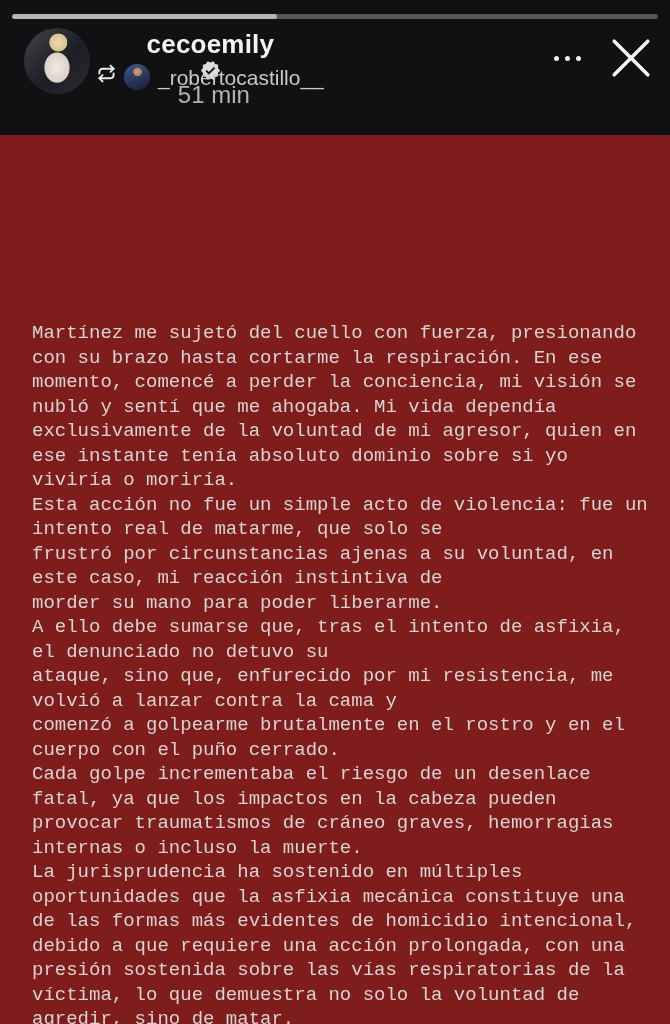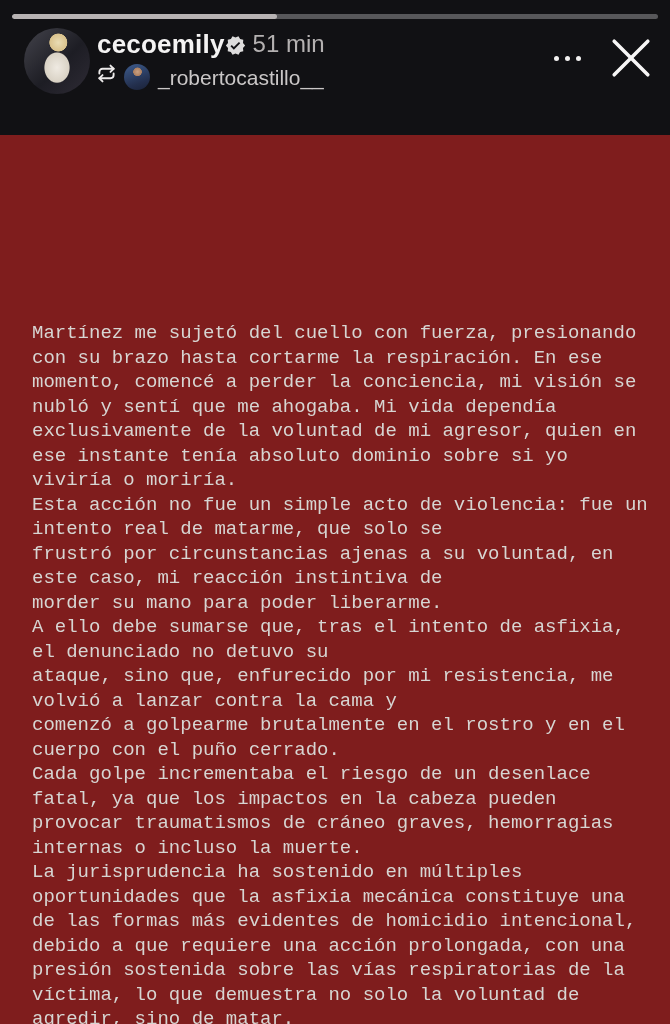--- a/index.html
+++ b/index.html
@@ -47,21 +47,21 @@
     border-radius: 50%;
     background:
       radial-gradient(circle at 52% 22%, #e9dcb4 0%, #d9c28c 14%, rgba(0,0,0,0) 15%),
       radial-gradient(ellipse at 50% 60%, #efeae2 0%, #d9d2c5 26%, rgba(0,0,0,0) 28%),
       linear-gradient(135deg, #44444c 0%, #1d1d24 55%, #2e2b35 100%);
     overflow: hidden;
   }
 
   .header-text { position: absolute; left: 97px; top: 30px; }
 
-  .username-row { display: flex; align-items: center; height: 28px; }
+  .username-row { display: flex; align-items: center; height: 28px; flex-direction: column; }
   .username {
     color: #f4f3f3;
     font-size: 26px;
     font-weight: 700;
     letter-spacing: 0.2px;
     line-height: 28px;
   }
   .verified { width: 21px; height: 21px; display: inline-block; margin-top: 2px; }
   .timestamp {
     color: #b4b1b1;

